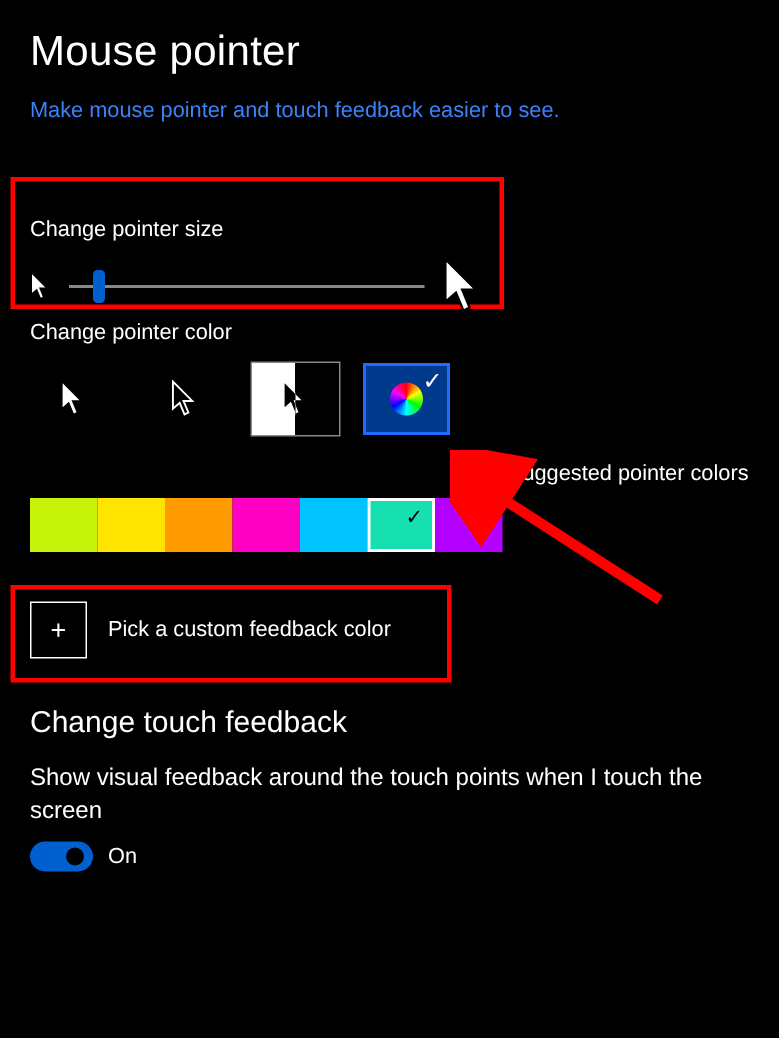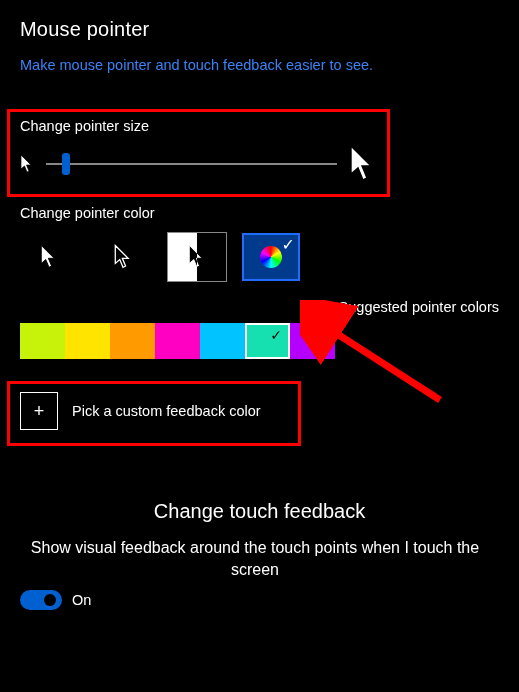--- a/index.html
+++ b/index.html
@@ -11,21 +11,21 @@
   color: #fff;
   font-family: "Segoe UI", Arial, sans-serif;
   font-weight: 400;
   overflow: hidden;
 }
 .page {
   padding: 18px 20px 0 20px;
   position: relative;
 }
 h1.page-title {
-  font-size: 20px;
+  font-size: 28px;
   font-weight: 400;
   margin: 0 0 16px 0;
   letter-spacing: 0.2px;
 }
 .subtitle {
   font-size: 14.5px;
   color: #3b82f6;
   margin: 0 0 36px 0;
 }
 h2.section-title {
@@ -39,23 +39,23 @@
 }
 
 
 .anno-box {
   border: 3px solid #ff0000;
   box-sizing: border-box;
 }
 .anno1 {
   position: relative;
   left: -13px;
-  width: 383px;
+  width: 329px;
   height: 88px;
-  padding: 6px 10px 0 10px;
+  padding: 24px 10px 0 10px;
 }
 .anno2 {
   position: relative;
   left: -13px;
   width: 294px;
   height: 65px;
   padding: 8px 0 0 10px;
   margin-top: 22px;
 }
 
@@ -167,21 +167,21 @@
   align-items: center;
   justify-content: center;
 }
 .plus-box .plus {
   color: #fff;
   font-size: 18px;
   font-weight: 300;
 }
 
 
-.touch-section { margin-top: 54px; text-align: center; }
+.touch-section { margin-top: 16px; }
 .touch-text {
   font-size: 16px;
   margin: 8px 0 10px 0;
   max-width: 470px;
   line-height: 1.35;
 }
 .toggle-row {
   display: flex;
   align-items: center;
   gap: 10px;

